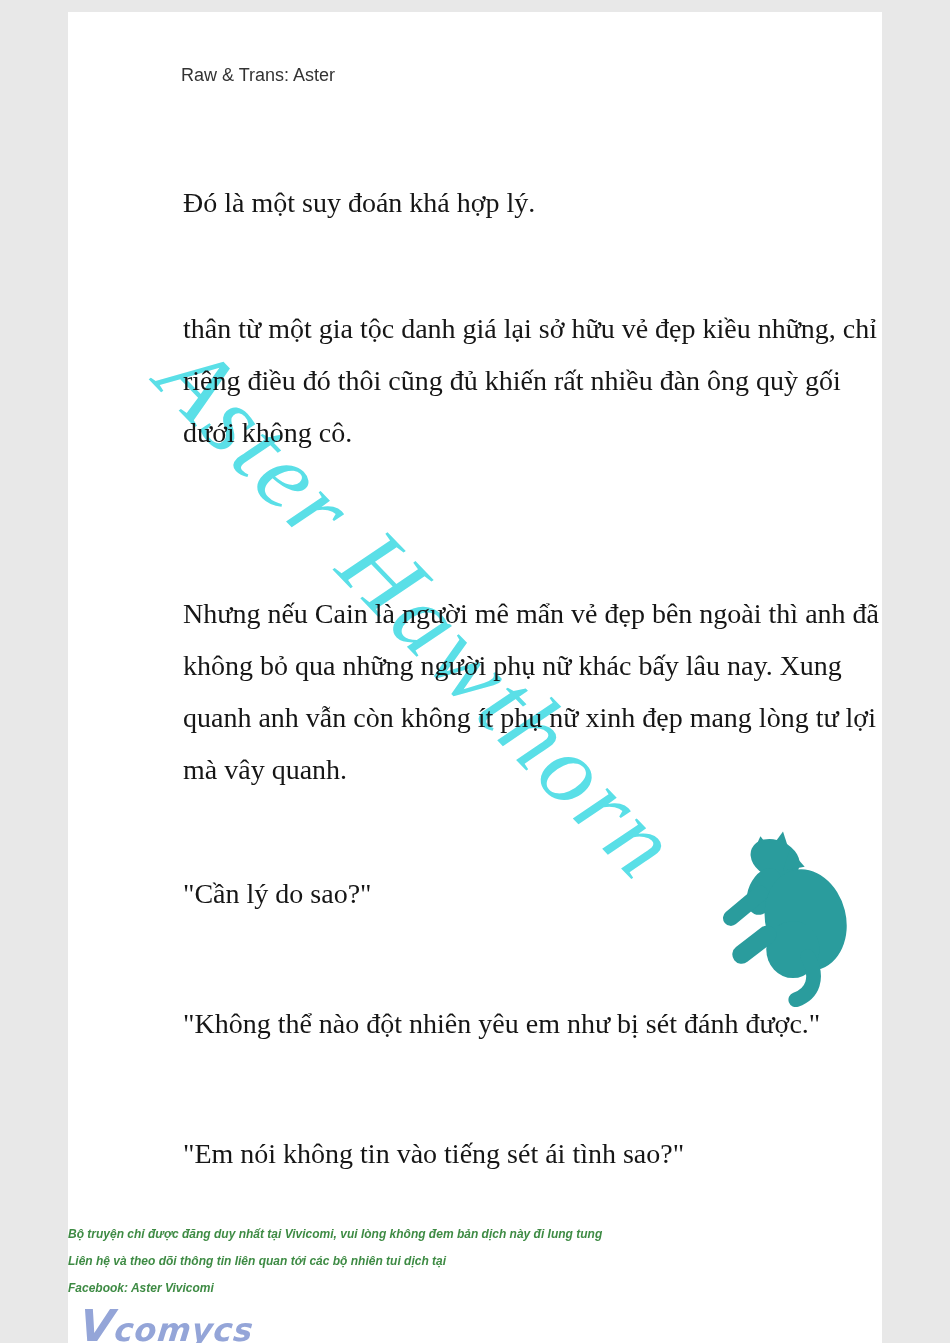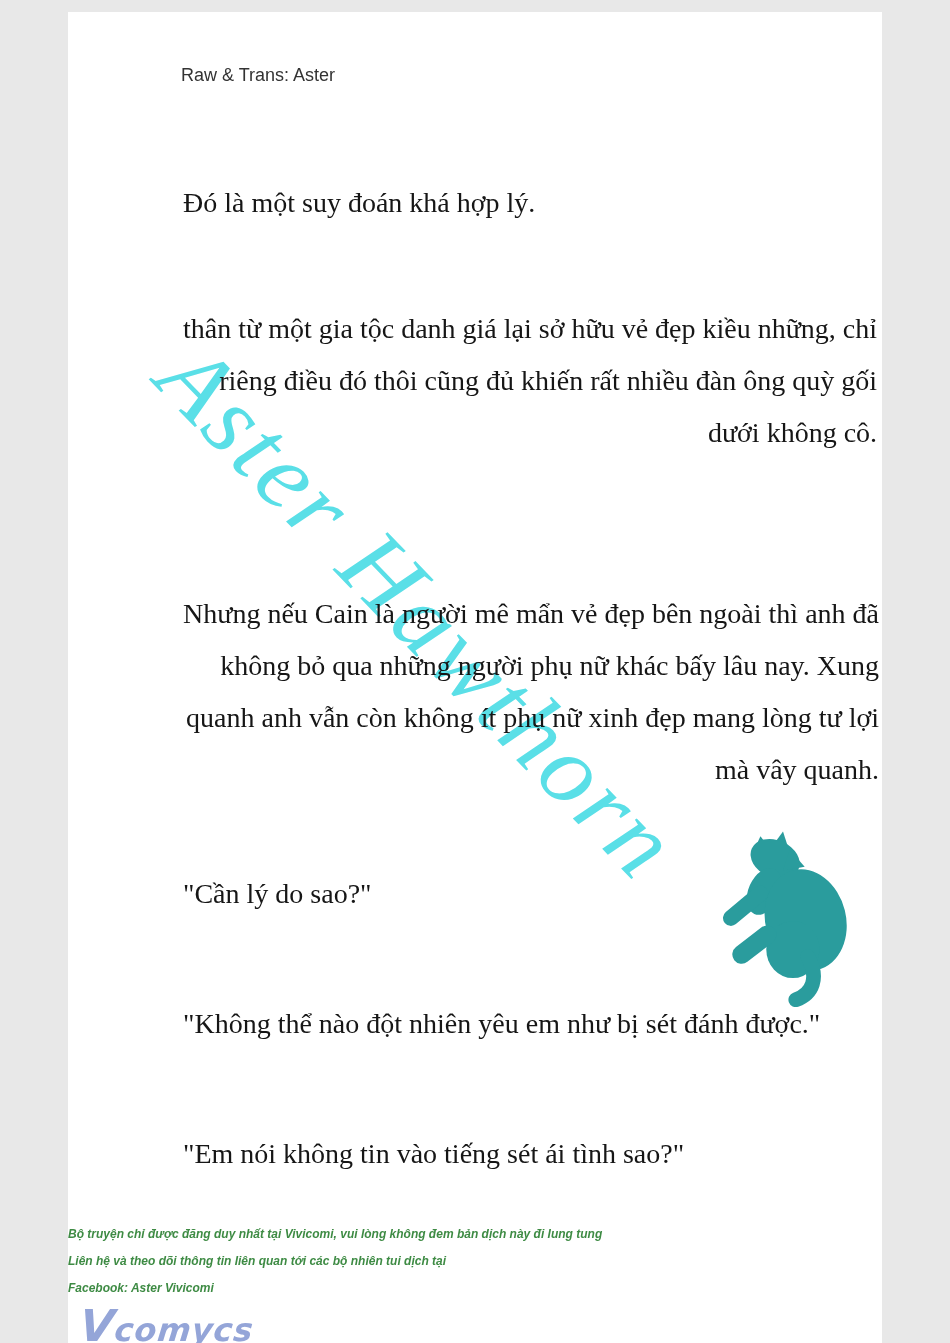--- a/index.html
+++ b/index.html
@@ -32,21 +32,20 @@
     color:var(--c-watermark);
     transform:rotate(46deg);
     transform-origin:0 0;
     white-space:nowrap;
     z-index:1;
   }
   .para{
     position:absolute;left:115px;
     font-size:28px;color:var(--c-body);
     z-index:2;
-    text-align:right;
   }
   .para .line{line-height:52px;white-space:nowrap;}
   .para-1{top:165px;}
   .para-2{top:291px;}
   .para-3{top:576px;}
   .para-4{top:856px;}
   .para-5{top:986px;}
   .para-6{top:1116px;}
   .cat{
     position:absolute;left:653px;top:818px;

